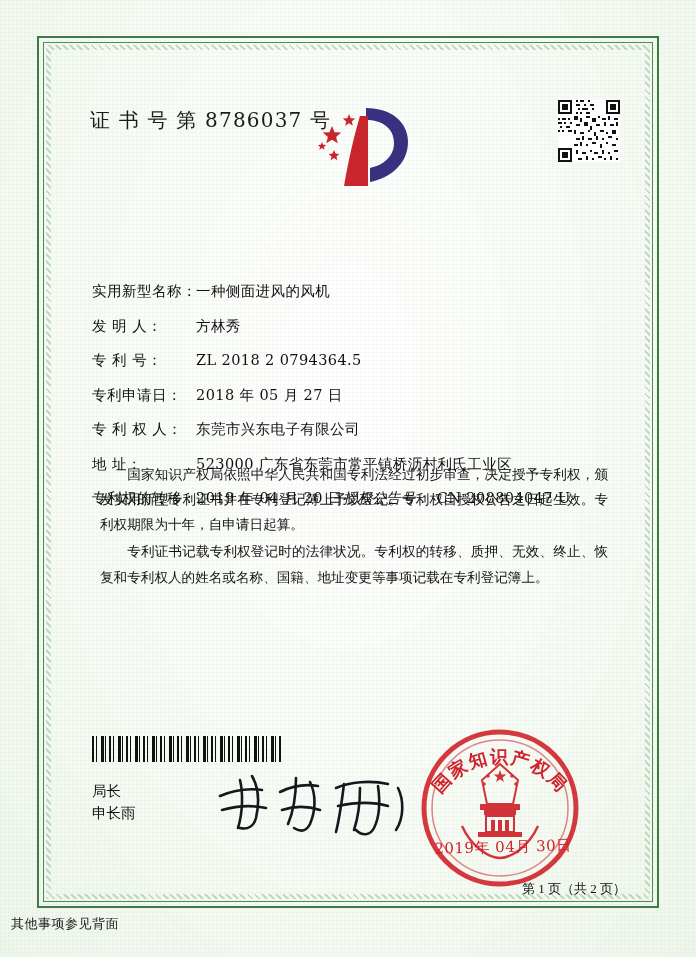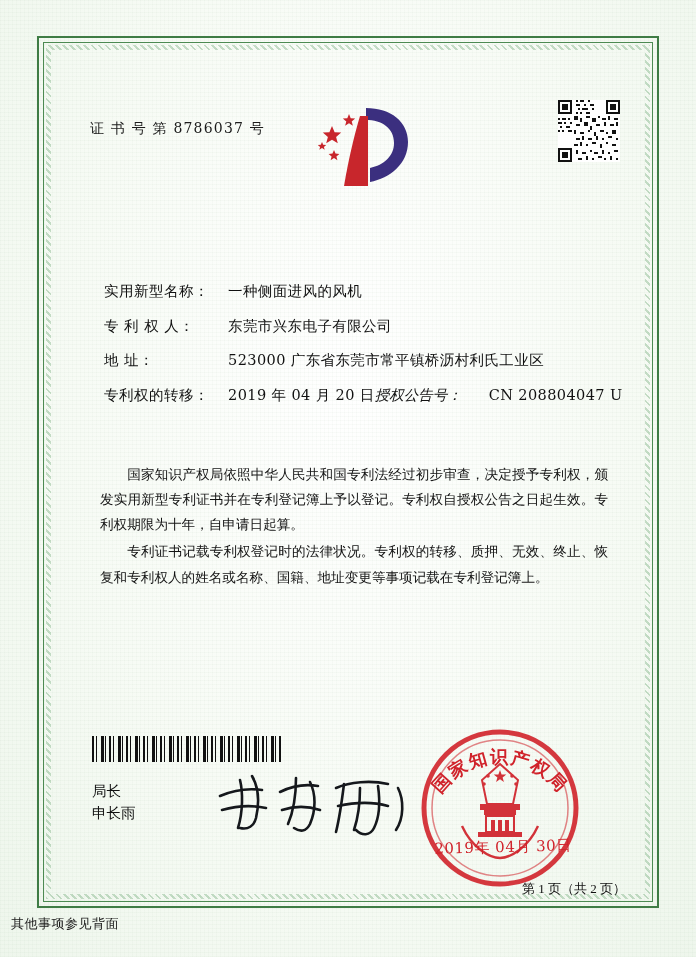--- a/index.html
+++ b/index.html
@@ -75,25 +75,24 @@
     top: 60px;
     width: 556px;
     height: 830px;
   }
 
   .cert-number {
     position: absolute;
     left: 20px;
     top: 47px;
     font-family: "DejaVu Serif", "Liberation Serif", serif;
-    font-size: 14px;
+    font-size: 20px;
     letter-spacing: 1.2px;
     color: #1b1b1b;
     white-space: nowrap;
-    margin-top: 13px;
   }
 
   
   .emblem {
     position: absolute;
     left: 238px;
     top: 42px;
     width: 118px;
     height: 90px;
   }
@@ -134,25 +133,23 @@
   .field-row {
     display: flex;
     align-items: baseline;
     margin-bottom: 15.5px;
     white-space: nowrap;
   }
   .field-label {
     width: 104px;
     flex: none;
     letter-spacing: 0.5px;
-    margin-left: 12px;
   }
   .field-value {
     letter-spacing: 0.4px;
-    margin-left: 20px;
   }
   .field-row.dual .field-label2 {
     width: 94px;
     flex: none;
     font-style: italic;
   }
 
   
   .paras {
     position: absolute;
@@ -356,20 +353,32 @@
       </svg>
     </div>
 
 
     <div class="fields">
       <div class="field-row">
         <span class="field-label">实用新型名称：</span>
         <span class="field-value">一种侧面进风的风机</span>
       </div>
       <div class="field-row">
+        <span class="field-label">发 明 人：</span>
+        <span class="field-value">方林秀</span>
+      </div>
+      <div class="field-row">
+        <span class="field-label">专 利 号：</span>
+        <span class="field-value">ZL 2018 2 0794364.5</span>
+      </div>
+      <div class="field-row">
+        <span class="field-label">专利申请日：</span>
+        <span class="field-value">2018 年 05 月 27 日</span>
+      </div>
+      <div class="field-row">
         <span class="field-label">专 利 权 人：</span>
         <span class="field-value">东莞市兴东电子有限公司</span>
       </div>
       <div class="field-row">
         <span class="field-label">地 址：</span>
         <span class="field-value">523000 广东省东莞市常平镇桥沥村利氏工业区</span>
       </div>
       <div class="field-row dual">
         <span class="field-label">专利权的转移：</span>
         <span class="field-value">2019 年 04 月 20 日</span>

